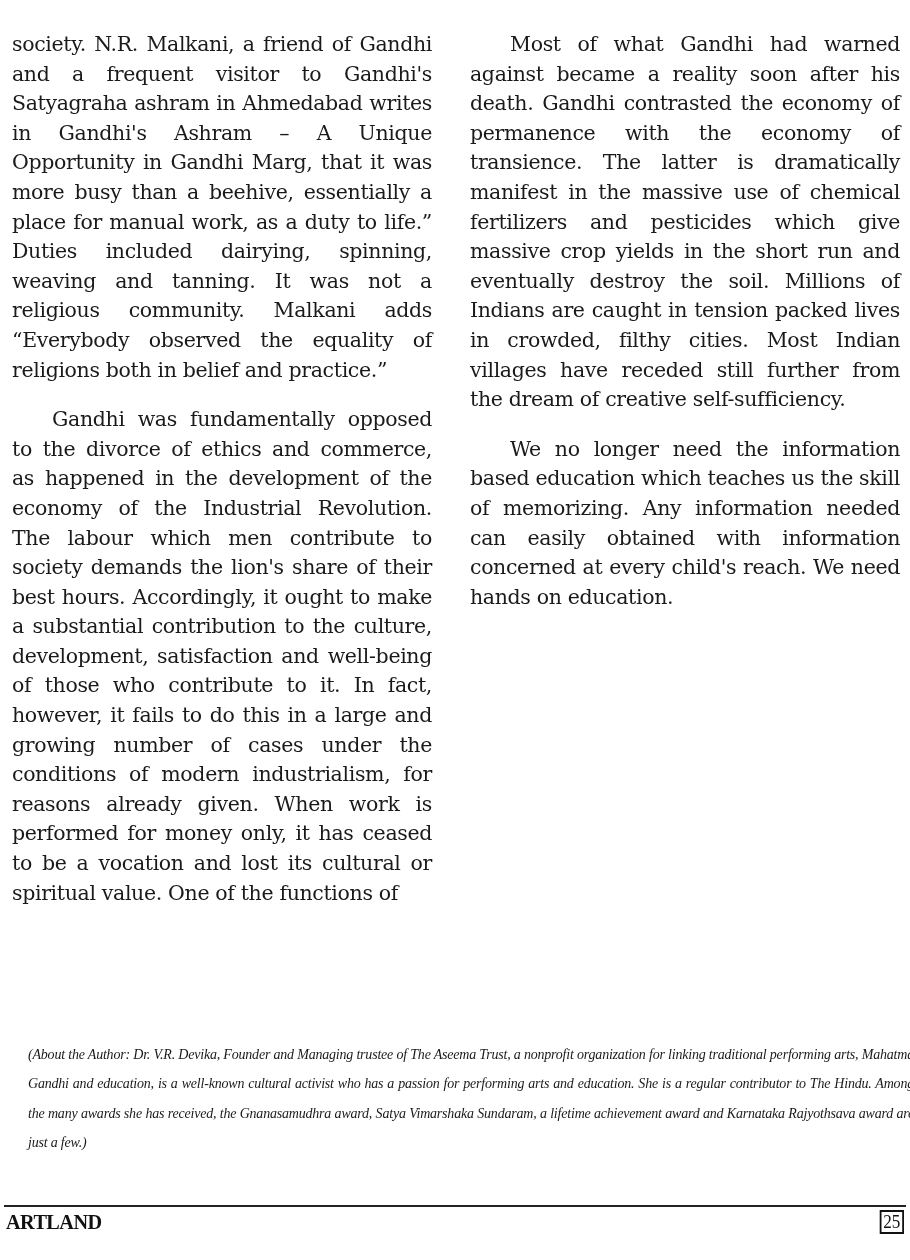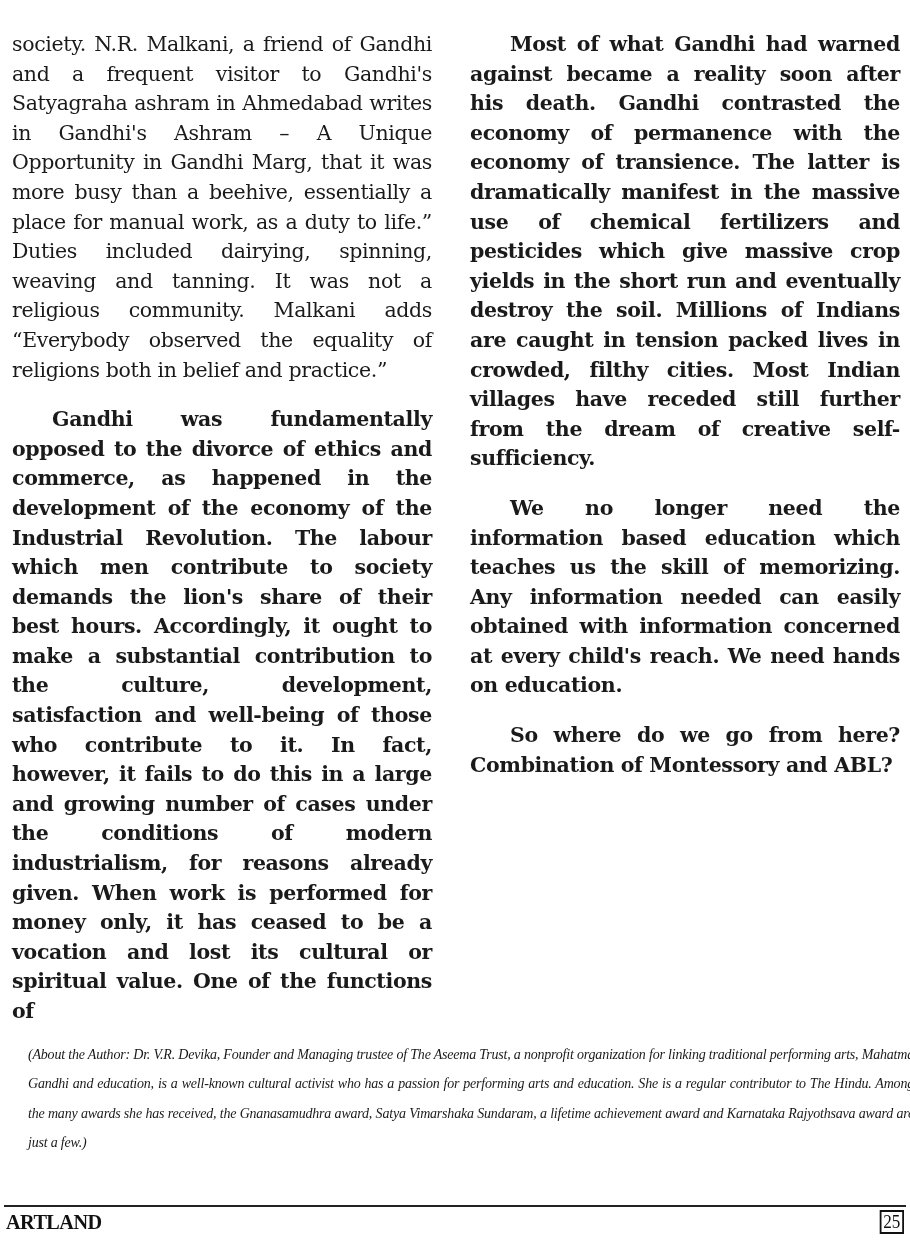--- a/index.html
+++ b/index.html
@@ -25,21 +25,21 @@
       top: 30px;
       font-size: 20.5px;
       line-height: 29.6px;
       letter-spacing: -0.35px;
       text-align: justify;
       hyphens: none;
     }
     .col-left { left: 12px; width: 420px; }
     .col-right { left: 470px; width: 430px; }
     .para { margin: 0; }
-    .para.indent { text-indent: 40px; font-weight: bold; }
+    .para.indent { text-indent: 40px; }
     .para.gap { margin-top: 20px; }
     .author-note {
       position: absolute;
       left: 12px;
       top: 1024px;
       width: 886px;
       font-family: "Liberation Serif", "DejaVu Serif", serif;
       font-style: italic;
       font-size: 14px;
       line-height: 29.4px;
@@ -87,21 +87,20 @@
 <div class="page">
 
   <div class="column col-left">
     <p class="para">society.  N.R. Malkani, a friend of Gandhi and a frequent visitor to Gandhi's Satyagraha ashram in Ahmedabad writes in Gandhi's Ashram – A Unique Opportunity in Gandhi Marg, that it was more busy than a beehive, essentially a place for manual work, as a duty to life.”  Duties included dairying, spinning, weaving and tanning.  It was not a religious community.  Malkani adds “Everybody observed the equality of religions both in belief and practice.”</p>
     <p class="para indent gap">Gandhi was fundamentally opposed to the divorce of ethics and commerce, as happened in the development of the economy of the Industrial Revolution. The labour which men contribute to society demands the lion's share of their best hours.  Accordingly, it ought to make a substantial contribution to the culture, development, satisfaction and well-being of those who contribute to it. In fact, however, it fails to do this in a large and growing number of cases under the conditions of modern industrialism, for reasons already given.  When work is performed for money only, it has ceased to be a vocation and lost its cultural or spiritual value.  One of the functions of</p>
   </div>
 
   <div class="column col-right">
     <p class="para indent">Most of what Gandhi had warned against became a reality soon after his death.  Gandhi contrasted the economy of permanence with the economy of transience.  The latter is dramatically manifest in the massive use of chemical fertilizers and pesticides which give massive crop yields in the short run and eventually destroy the soil.  Millions of Indians are caught in tension packed lives in crowded, filthy cities.  Most Indian villages have receded still further from the dream of creative self-sufficiency.</p>
     <p class="para indent gap">We no longer need the information based education which teaches us the skill of memorizing.  Any information needed can easily obtained with information concerned at every child's reach.  We need hands on education.</p>
-    <p class="para indent gap">So where do we go from here? Combination of Montessory and ABL?</p>
   </div>
 
   <p class="author-note">(About the Author:  Dr. V.R. Devika, Founder and Managing trustee of The Aseema Trust, a nonprofit organization for linking traditional performing arts, Mahatma Gandhi and education, is a well-known cultural activist who has a passion for performing arts and education. She is a regular contributor to The Hindu.  Among the many awards she has received, the Gnanasamudhra award, Satya Vimarshaka Sundaram, a lifetime achievement award and Karnataka Rajyothsava award are just a few.)</p>
 
   <div class="footer-rule"></div>
   <div class="footer-title">ARTLAND</div>
   <div class="page-number">25</div>
 
 </div>
 

